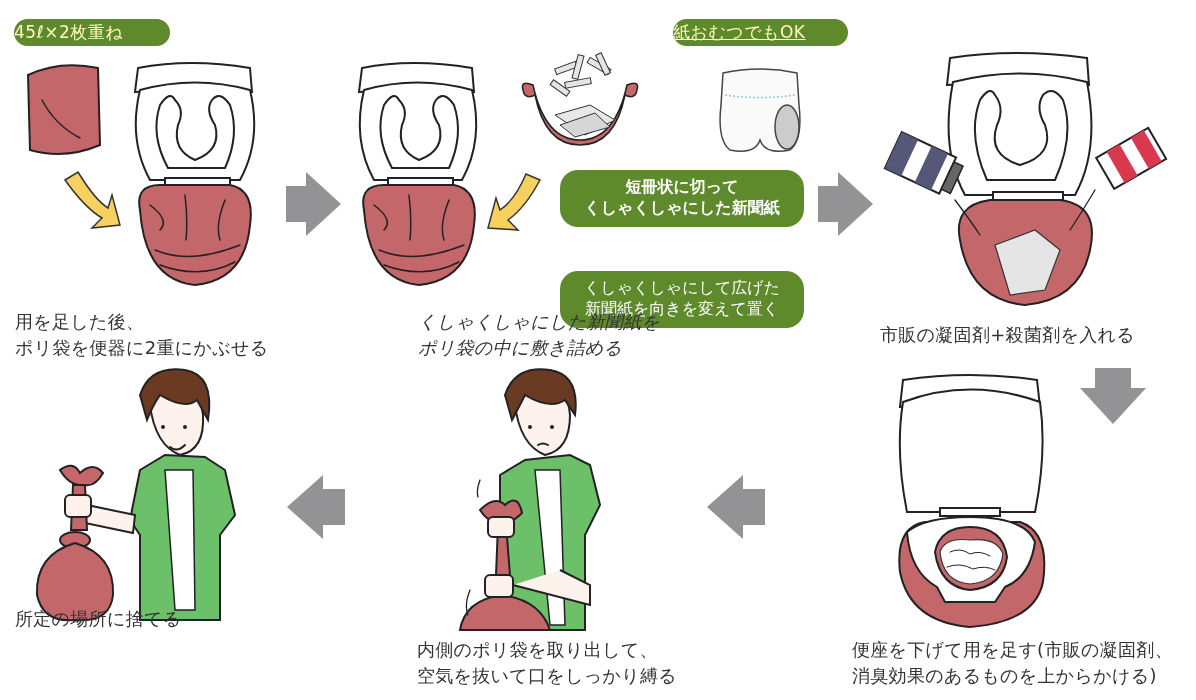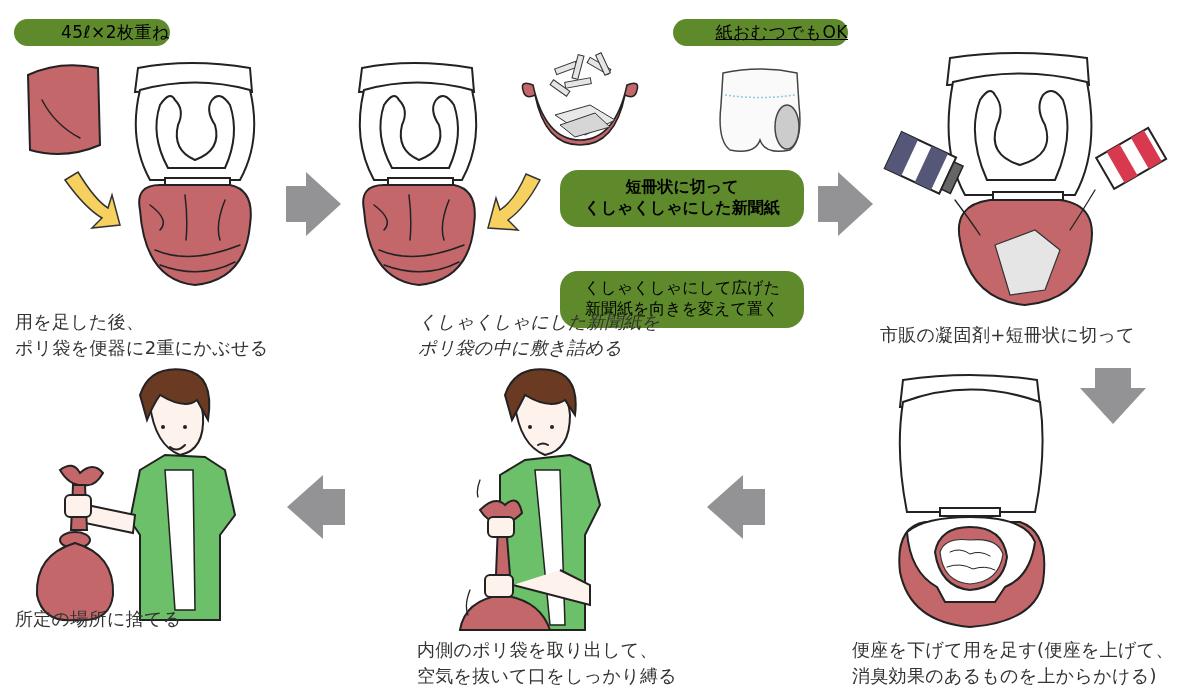--- a/index.html
+++ b/index.html
@@ -1,19 +1,19 @@
 <!DOCTYPE html>
 <html><head>
 <meta charset="utf-8">
 <style>
   html,body{margin:0;padding:0;background:#ffffff;}
   body{width:1196px;height:700px;position:relative;overflow:hidden;font-family:"DejaVu Sans","Liberation Sans",sans-serif;color:#333;}
   .abs{position:absolute;}
-  .pill{position:absolute;background:#5e8a2c;color:#000000;border-radius:14px;font-size:17px;text-align:right;line-height:26px;letter-spacing:0.5px;}
-  .note{position:absolute;background:#5e8a2c;color:#000000;border-radius:18px;font-size:16px;text-align:center;line-height:21px;padding:6px 8px;box-sizing:border-box;font-weight:bold;}
+  .pill{position:absolute;background:#5e8a2c;color:#fef9c3;border-radius:14px;font-size:17px;text-align:left;line-height:26px;letter-spacing:0.5px;}
+  .note{position:absolute;background:#5e8a2c;color:#ffffff;border-radius:18px;font-size:16px;text-align:center;line-height:21px;padding:6px 8px;box-sizing:border-box;font-weight:bold;}
   .note.light{font-weight:normal;}
   .cap{position:absolute;font-size:18px;line-height:26px;color:#333;white-space:pre-line;letter-spacing:0.3px;}
   svg{position:absolute;overflow:visible;}
   .ln{stroke:#222;stroke-width:2;fill:none;stroke-linecap:round;stroke-linejoin:round;}
   .wt{fill:#fff;stroke:#222;stroke-width:2;}
   .bag{fill:#c4676a;stroke:#222;stroke-width:2;}
   .arrow{fill:#939395;}
   .yarrow{fill:#f6d160;stroke:#333;stroke-width:1.5;}
 </style>
 </head>
@@ -174,18 +174,18 @@
     <rect x="40" y="130" width="26" height="22" rx="5" fill="#fdf2ec" stroke="#222" stroke-width="2"></rect>
     <ellipse class="bag" cx="50" cy="175" rx="15" ry="8"></ellipse>
     <path class="bag" d="M50 178 Q10 190 12 230 Q18 258 50 255 Q85 258 88 230 Q90 190 50 178 Z"></path>
   </svg>
 </div>
 
 <div class="cap" style="left:15px;top:309px;">用を足した後、
 ポリ袋を便器に2重にかぶせる</div>
 <div class="cap" style="left:418px;top:309px;font-style:italic;">くしゃくしゃにした新聞紙を
 ポリ袋の中に敷き詰める</div>
-<div class="cap" style="left:880px;top:322px;">市販の凝固剤+短冊状に切って</div>
-<div class="cap" style="left:852px;top:637px;">便座を下げて用を足す(便座を上げて、
+<div class="cap" style="left:880px;top:322px;">市販の凝固剤+殺菌剤を入れる</div>
+<div class="cap" style="left:852px;top:637px;">便座を下げて用を足す(市販の凝固剤、
 消臭効果のあるものを上からかける)</div>
 <div class="cap" style="left:417px;top:637px;">内側のポリ袋を取り出して、
 空気を抜いて口をしっかり縛る</div>
 <div class="cap" style="left:15px;top:606px;">所定の場所に捨てる</div>
 
 </body></html>

